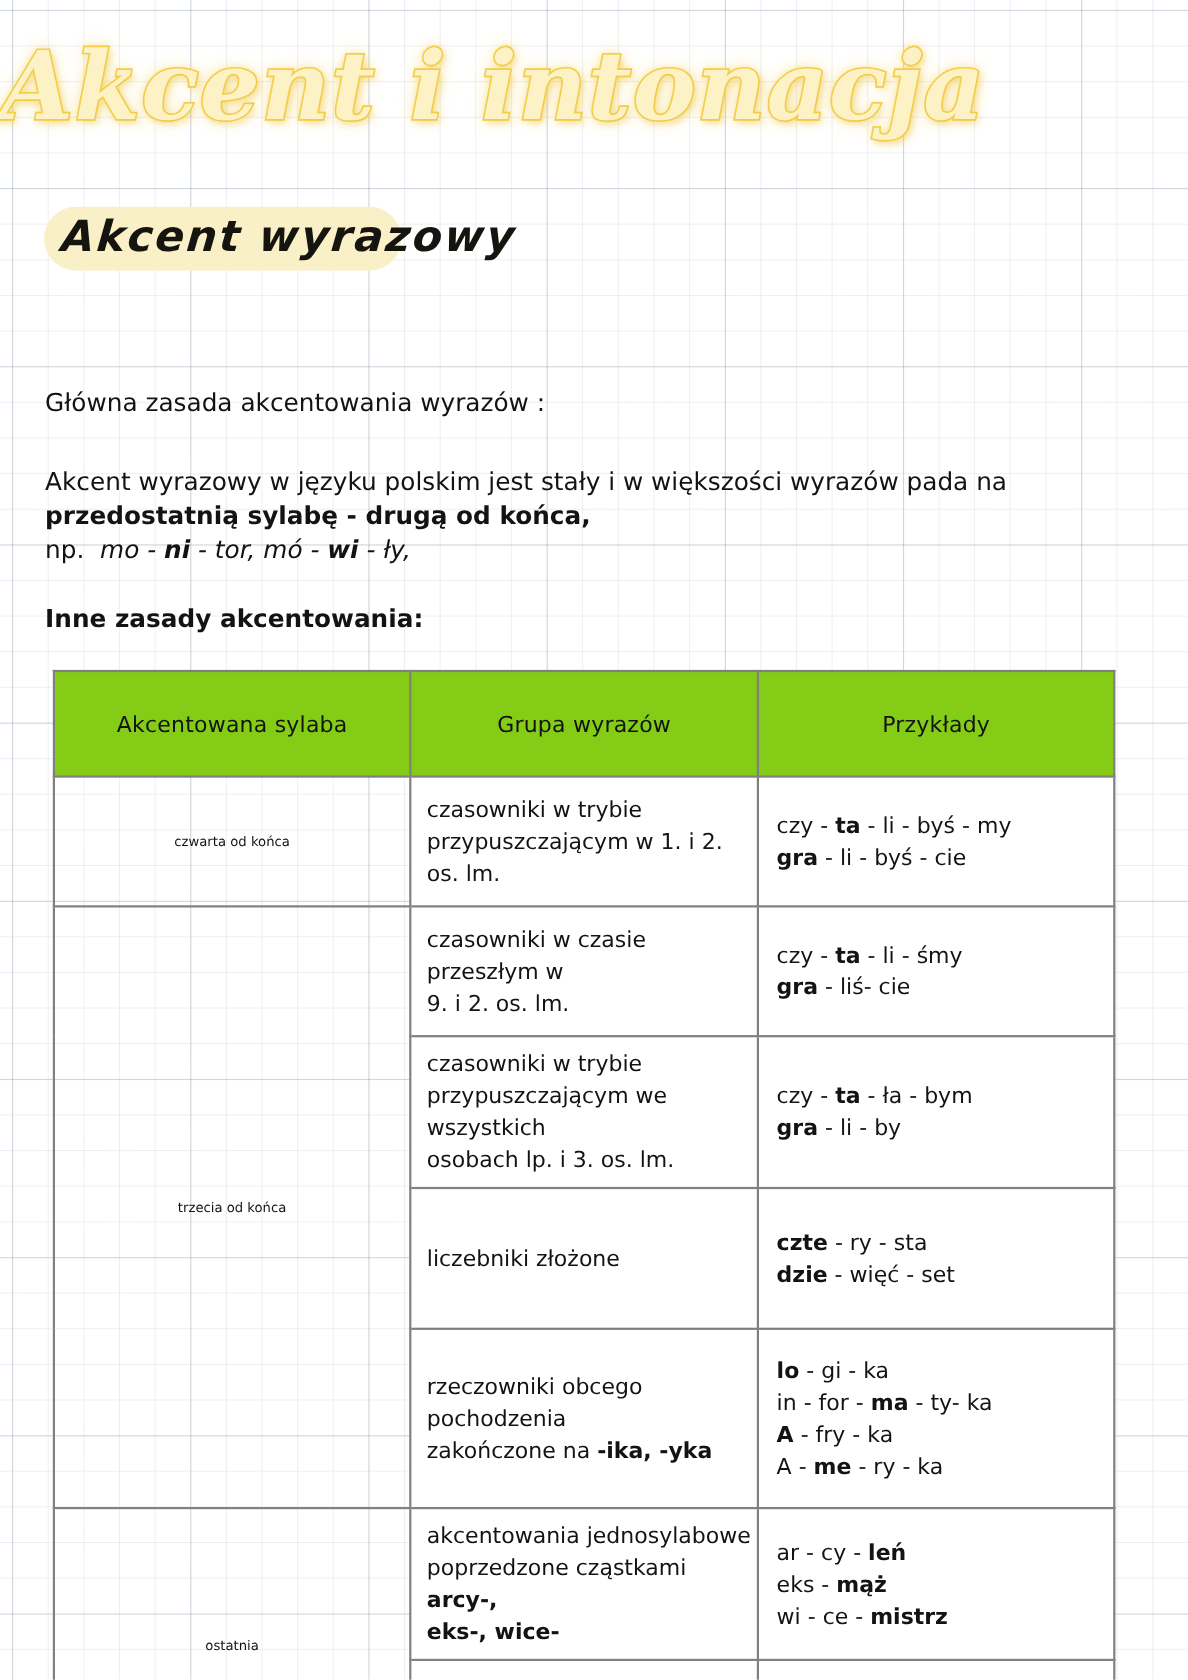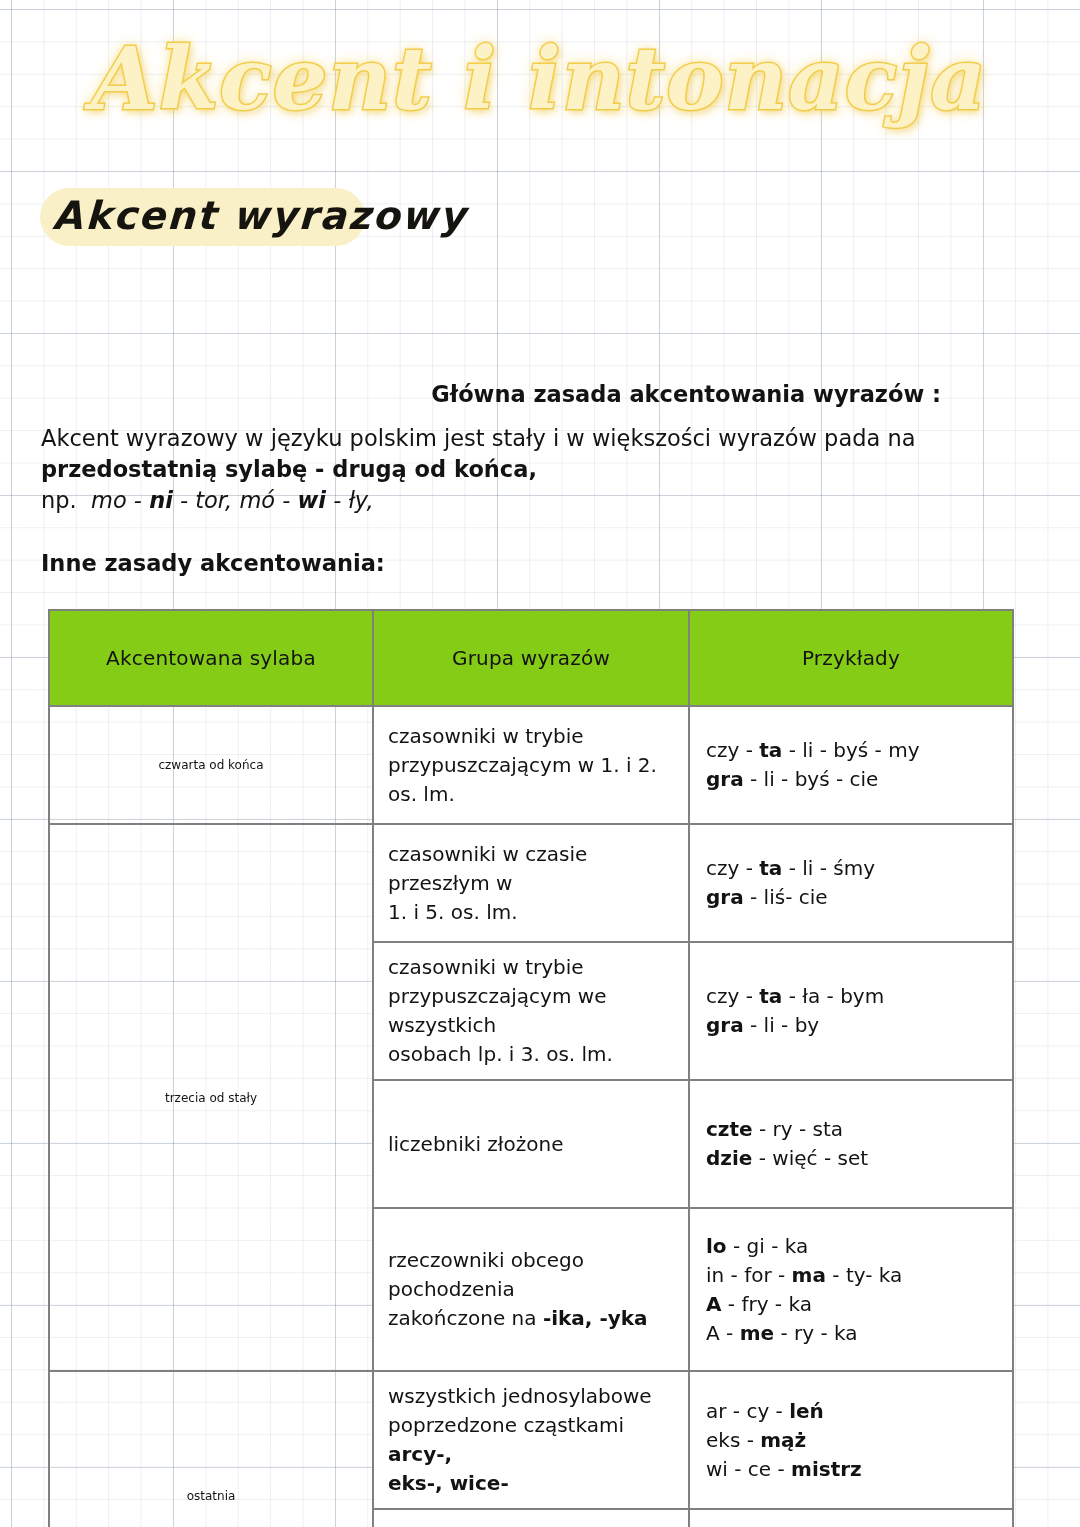--- a/index.html
+++ b/index.html
@@ -40,22 +40,21 @@
     inset: 0;
     z-index: 1;
   }
 
   
   .title-wrap {
     position: absolute;
     left: 0;
     top: 34px;
     width: 1010px;
-    text-align: center;
-    margin-left: 34px;
+    text-align: left;
   }
   .title-text {
     display: inline-block;
     font-family: "DejaVu Serif", serif;
     font-weight: bold;
     font-style: italic;
     font-size: 86px;
     letter-spacing: 1px;
     line-height: 1.05;
     color: #fcf2c6;
@@ -102,21 +101,21 @@
     font-size: 22.5px;
     line-height: 31px;
     color: #131313;
     font-family: "DejaVu Sans", sans-serif;
   }
   .body-block b { font-weight: bold; }
   .body-block i { font-style: italic; }
   .body-block .bi { font-style: italic; font-weight: bold; }
 
   #para-definition { top: 263px; width: 900px; }
-  #para-main-rule-label { top: 379px; width: 900px; font-weight: bold; text-align: right; }
+  #para-main-rule-label { top: 352px; width: 900px; font-weight: normal; }
   #para-main-rule { top: 423px; width: 930px; }
   #para-other-label { top: 548px; width: 900px; font-weight: bold; }
 
   
   #rules-table {
     position: absolute;
     left: 48px;
     top: 609px;
     width: 964px;
     border-collapse: collapse;
@@ -206,24 +205,24 @@
           <td class="col-group" style="height: 96px;">
             <div>czasowniki w trybie</div>
             <div>przypuszczającym w 1. i 2. os. lm.</div>
           </td>
           <td class="col-examples">
             <div><span>czy - </span><b>ta</b><span> - li - byś - my</span></div>
             <div><b>gra</b><span> - li - byś - cie</span></div>
           </td>
         </tr>
         <tr>
-          <td class="col-syllable" rowspan="4">trzecia od stały</td>
+          <td class="col-syllable" rowspan="4">trzecia od końca</td>
           <td class="col-group" style="height: 96px;">
             <div>czasowniki w czasie przeszłym w</div>
-            <div>1. i 5. os. lm.</div>
+            <div>9. i 2. os. lm.</div>
           </td>
           <td class="col-examples">
             <div><span>czy - </span><b>ta</b><span> - li - śmy</span></div>
             <div><b>gra</b><span> - liś- cie</span></div>
           </td>
         </tr>
         <tr>
           <td class="col-group" style="height: 116px;">
             <div>czasowniki w trybie</div>
             <div>przypuszczającym we wszystkich</div>
@@ -251,21 +250,21 @@
           <td class="col-examples">
             <div><b>lo</b><span> - gi - ka</span></div>
             <div><span>in - for - </span><b>ma</b><span> - ty- ka</span></div>
             <div><b>A</b><span> - fry - ka</span></div>
             <div><span>A - </span><b>me</b><span> - ry - ka</span></div>
           </td>
         </tr>
         <tr>
           <td class="col-syllable" rowspan="2">ostatnia</td>
           <td class="col-group" style="height: 110px;">
-            <div>wszystkich jednosylabowe</div>
+            <div>akcentowania jednosylabowe</div>
             <div>poprzedzone cząstkami <b>arcy-,</b></div>
             <div><b>eks-, wice-</b></div>
           </td>
           <td class="col-examples">
             <div><span>ar - cy - </span><b>leń</b></div>
             <div><span>eks - </span><b>mąż</b></div>
             <div><span>wi - ce - </span><b>mistrz</b></div>
           </td>
         </tr>
         <tr>

